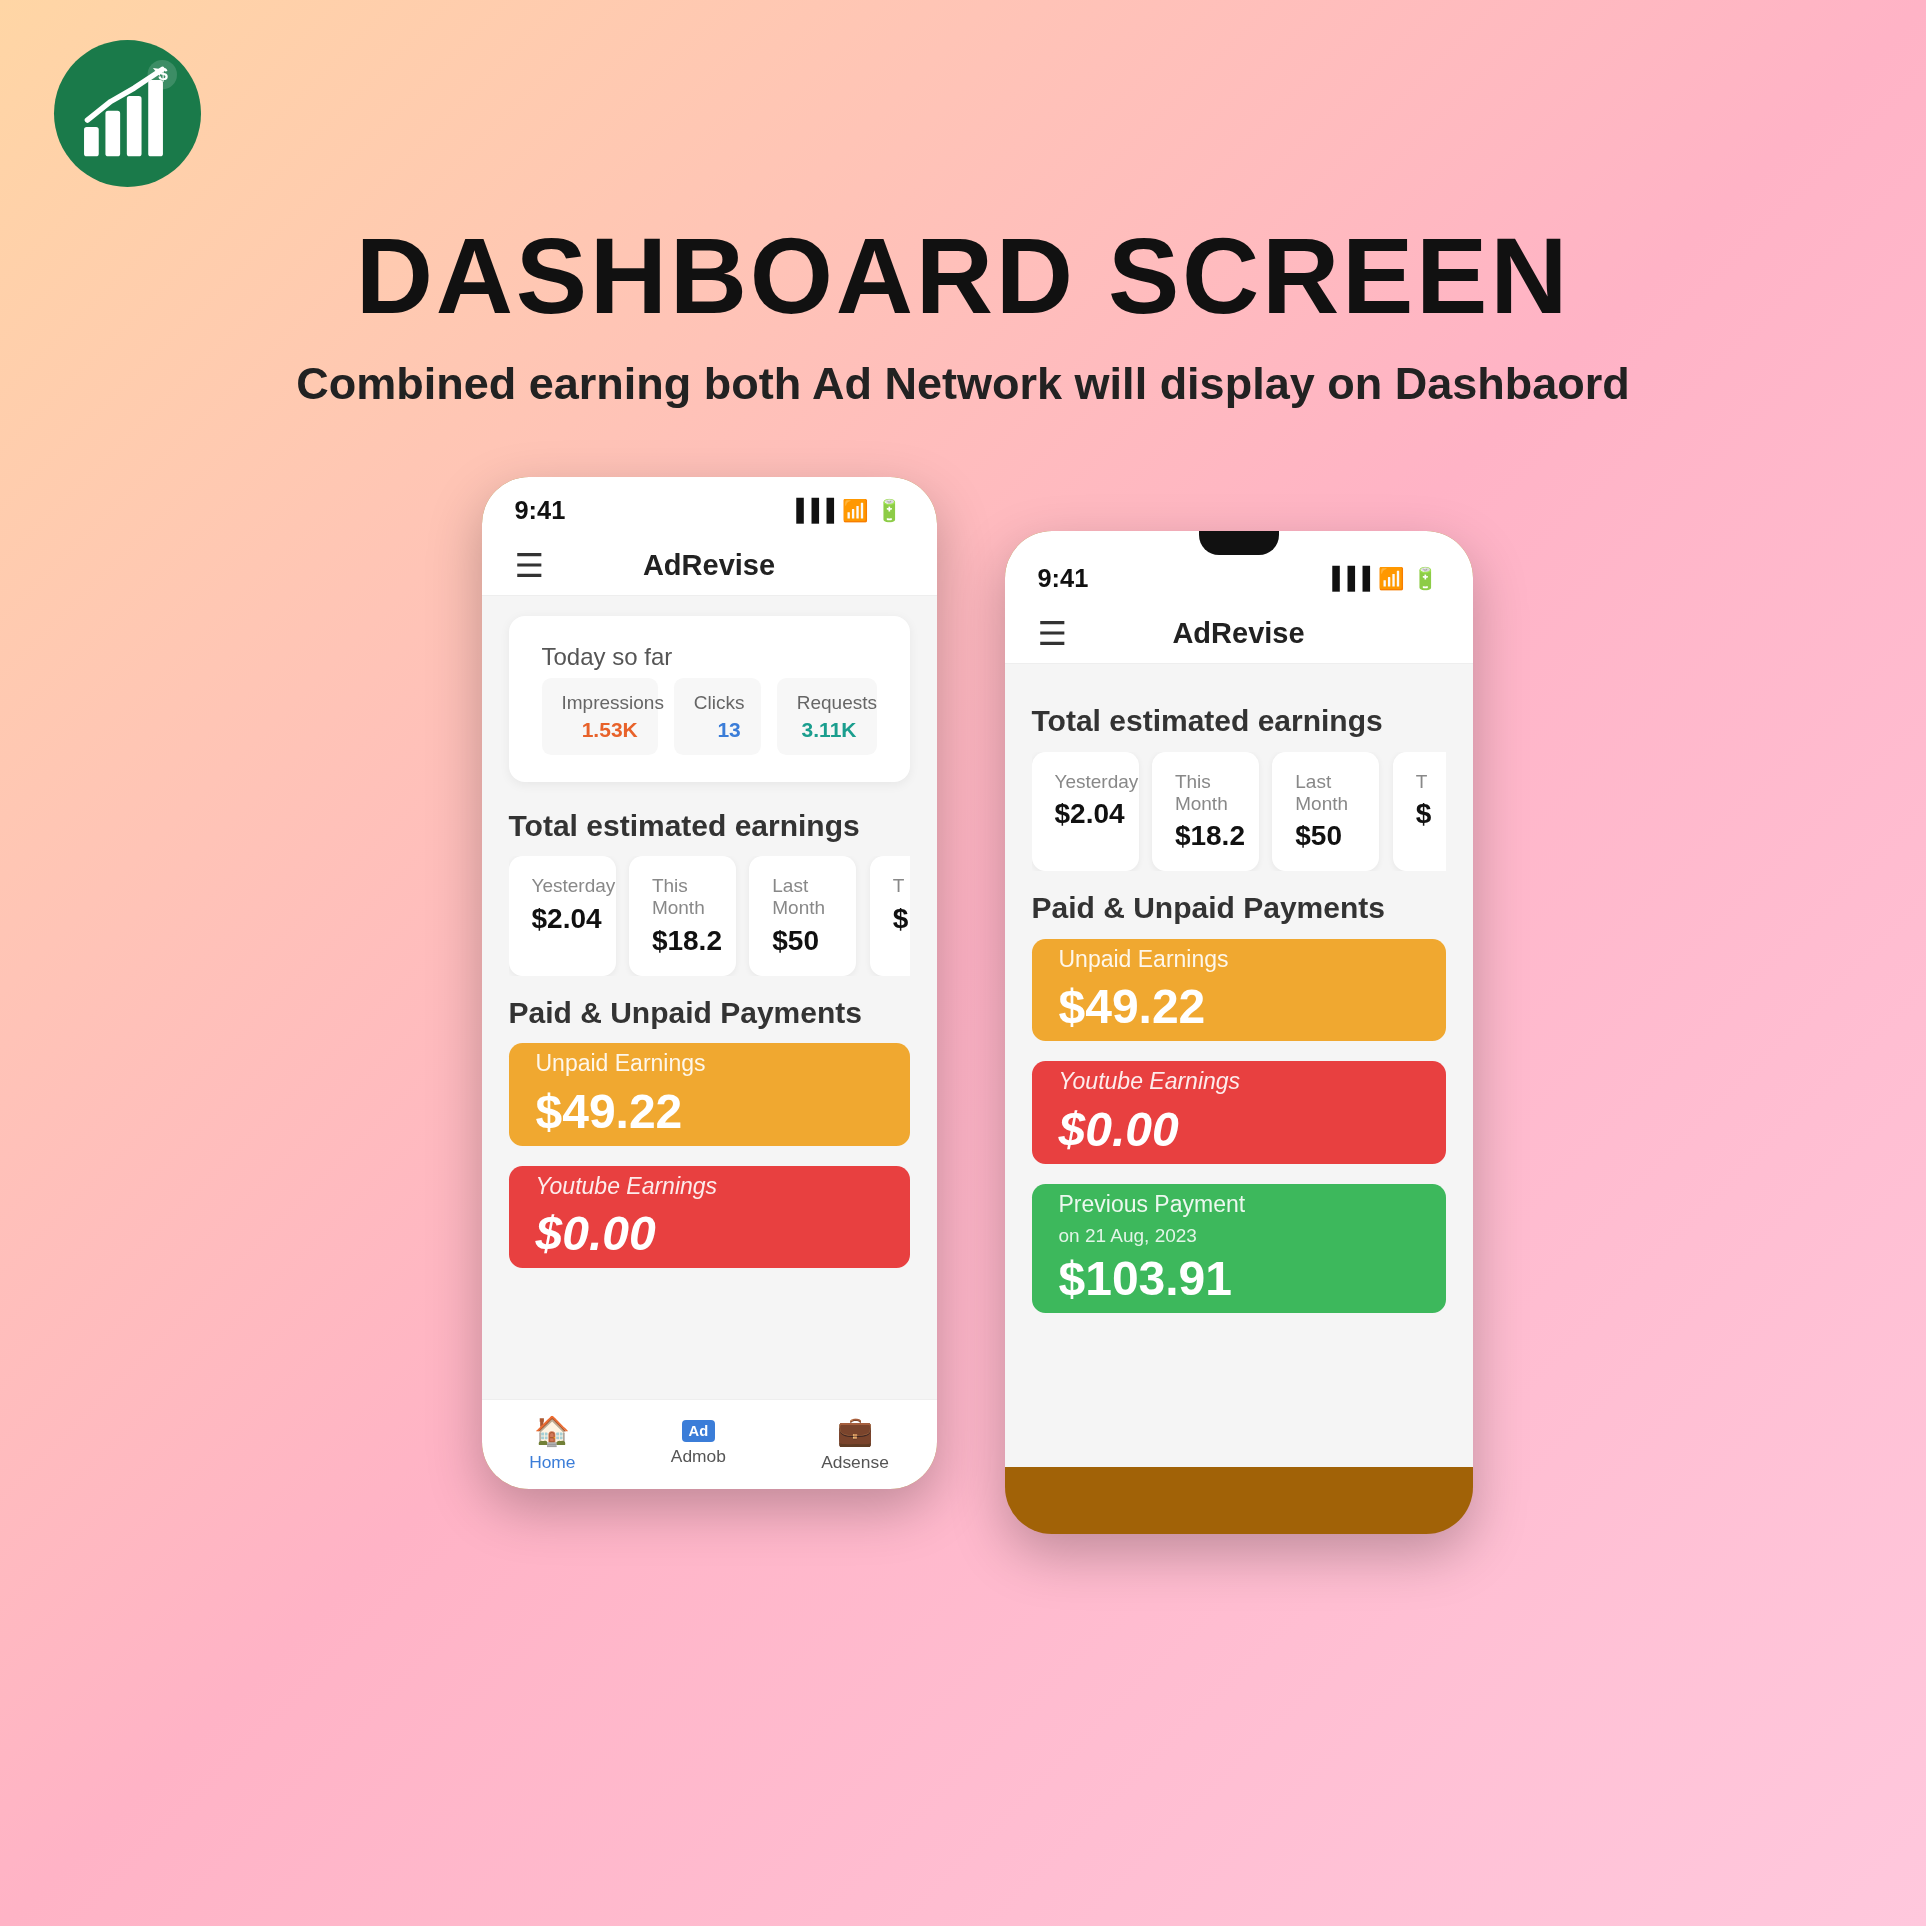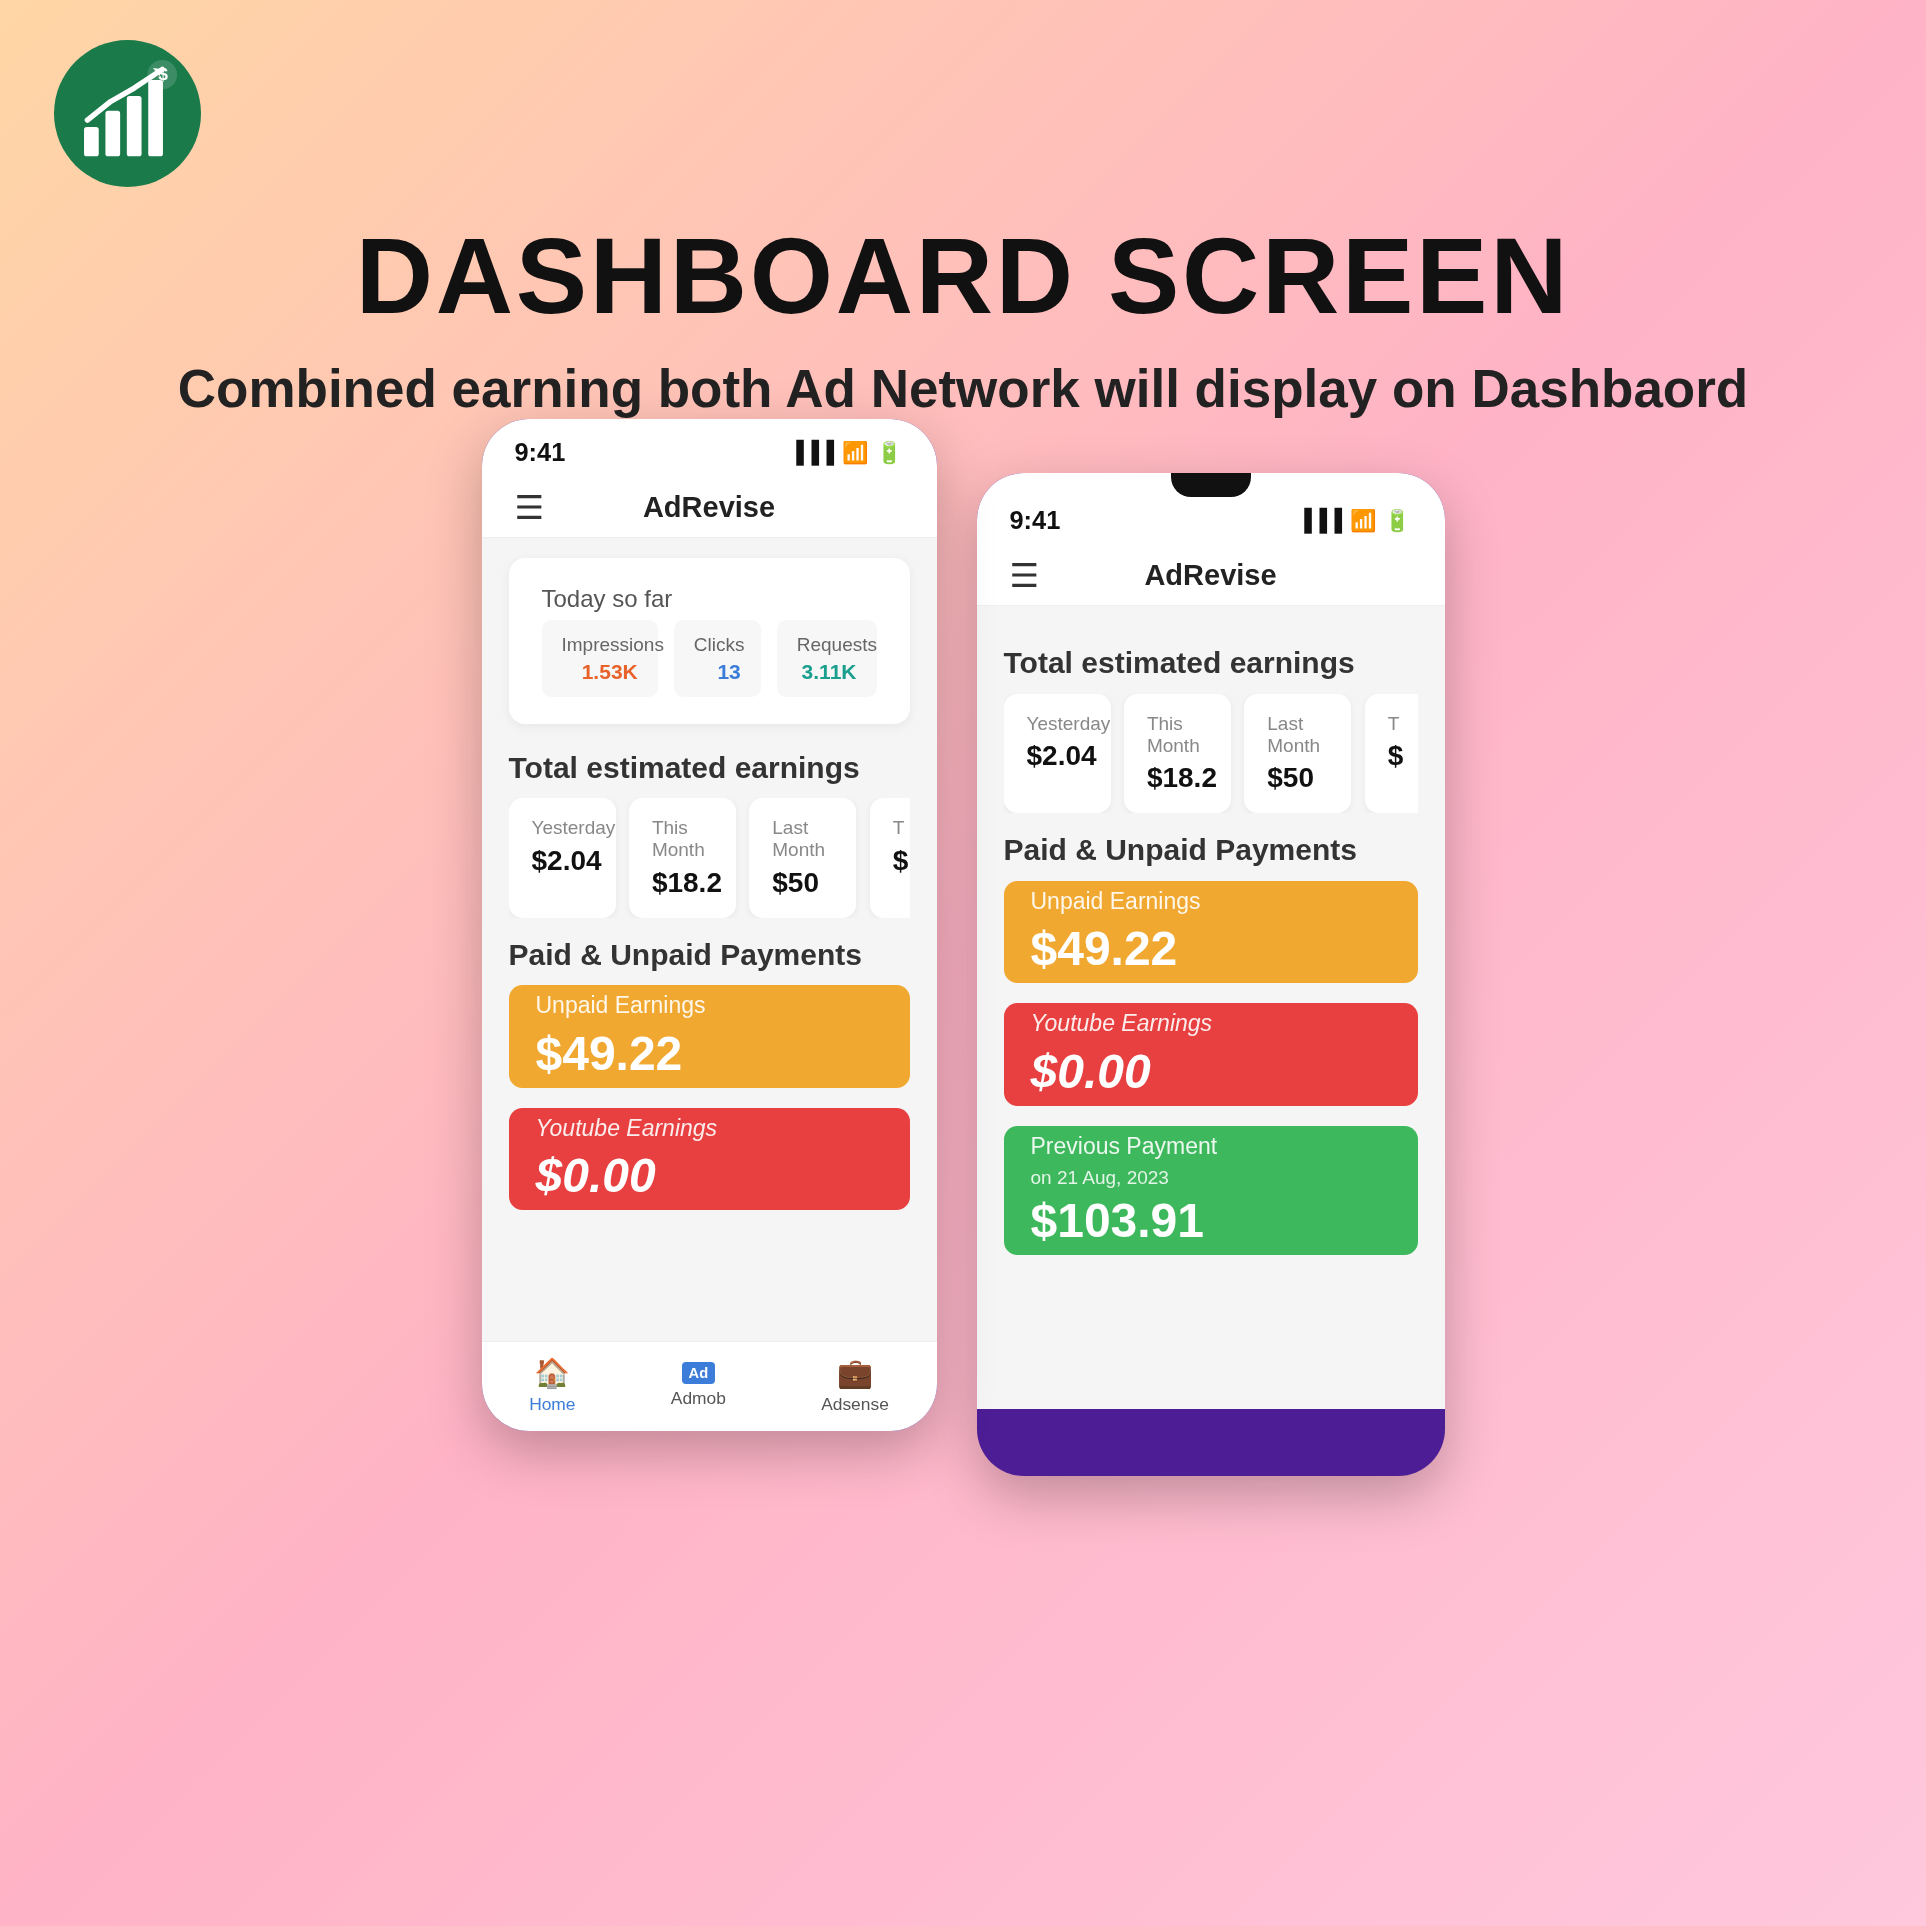--- a/index.html
+++ b/index.html
@@ -32,40 +32,42 @@
     .page-title {
       font-size: 107px;
       font-weight: 900;
       color: #111;
       letter-spacing: 2.7px;
       margin-bottom: 20px;
       text-align: center;
     }
 
     .page-subtitle {
-      font-size: 53px;
+      font-size: 45px;
       font-weight: 700;
       color: #222;
+      margin-bottom: 67px;
       text-align: center;
     }
 
     .phones-container {
       display: flex;
       gap: 40px;
       align-items: flex-start;
       position: relative;
     }
 
     
     .phone {
-      background: #4c1d95;
+      background: #a16207;
       border-radius: 47px;
       overflow: hidden;
       box-shadow: 0 20px 54px rgba(0,0,0,0.25);
       position: relative;
+      margin-left: 28px;
     }
 
     .phone-1 {
       width: 455px;
       min-height: 923px;
       z-index: 2;
     }
 
     .phone-2 {
       width: 468px;

